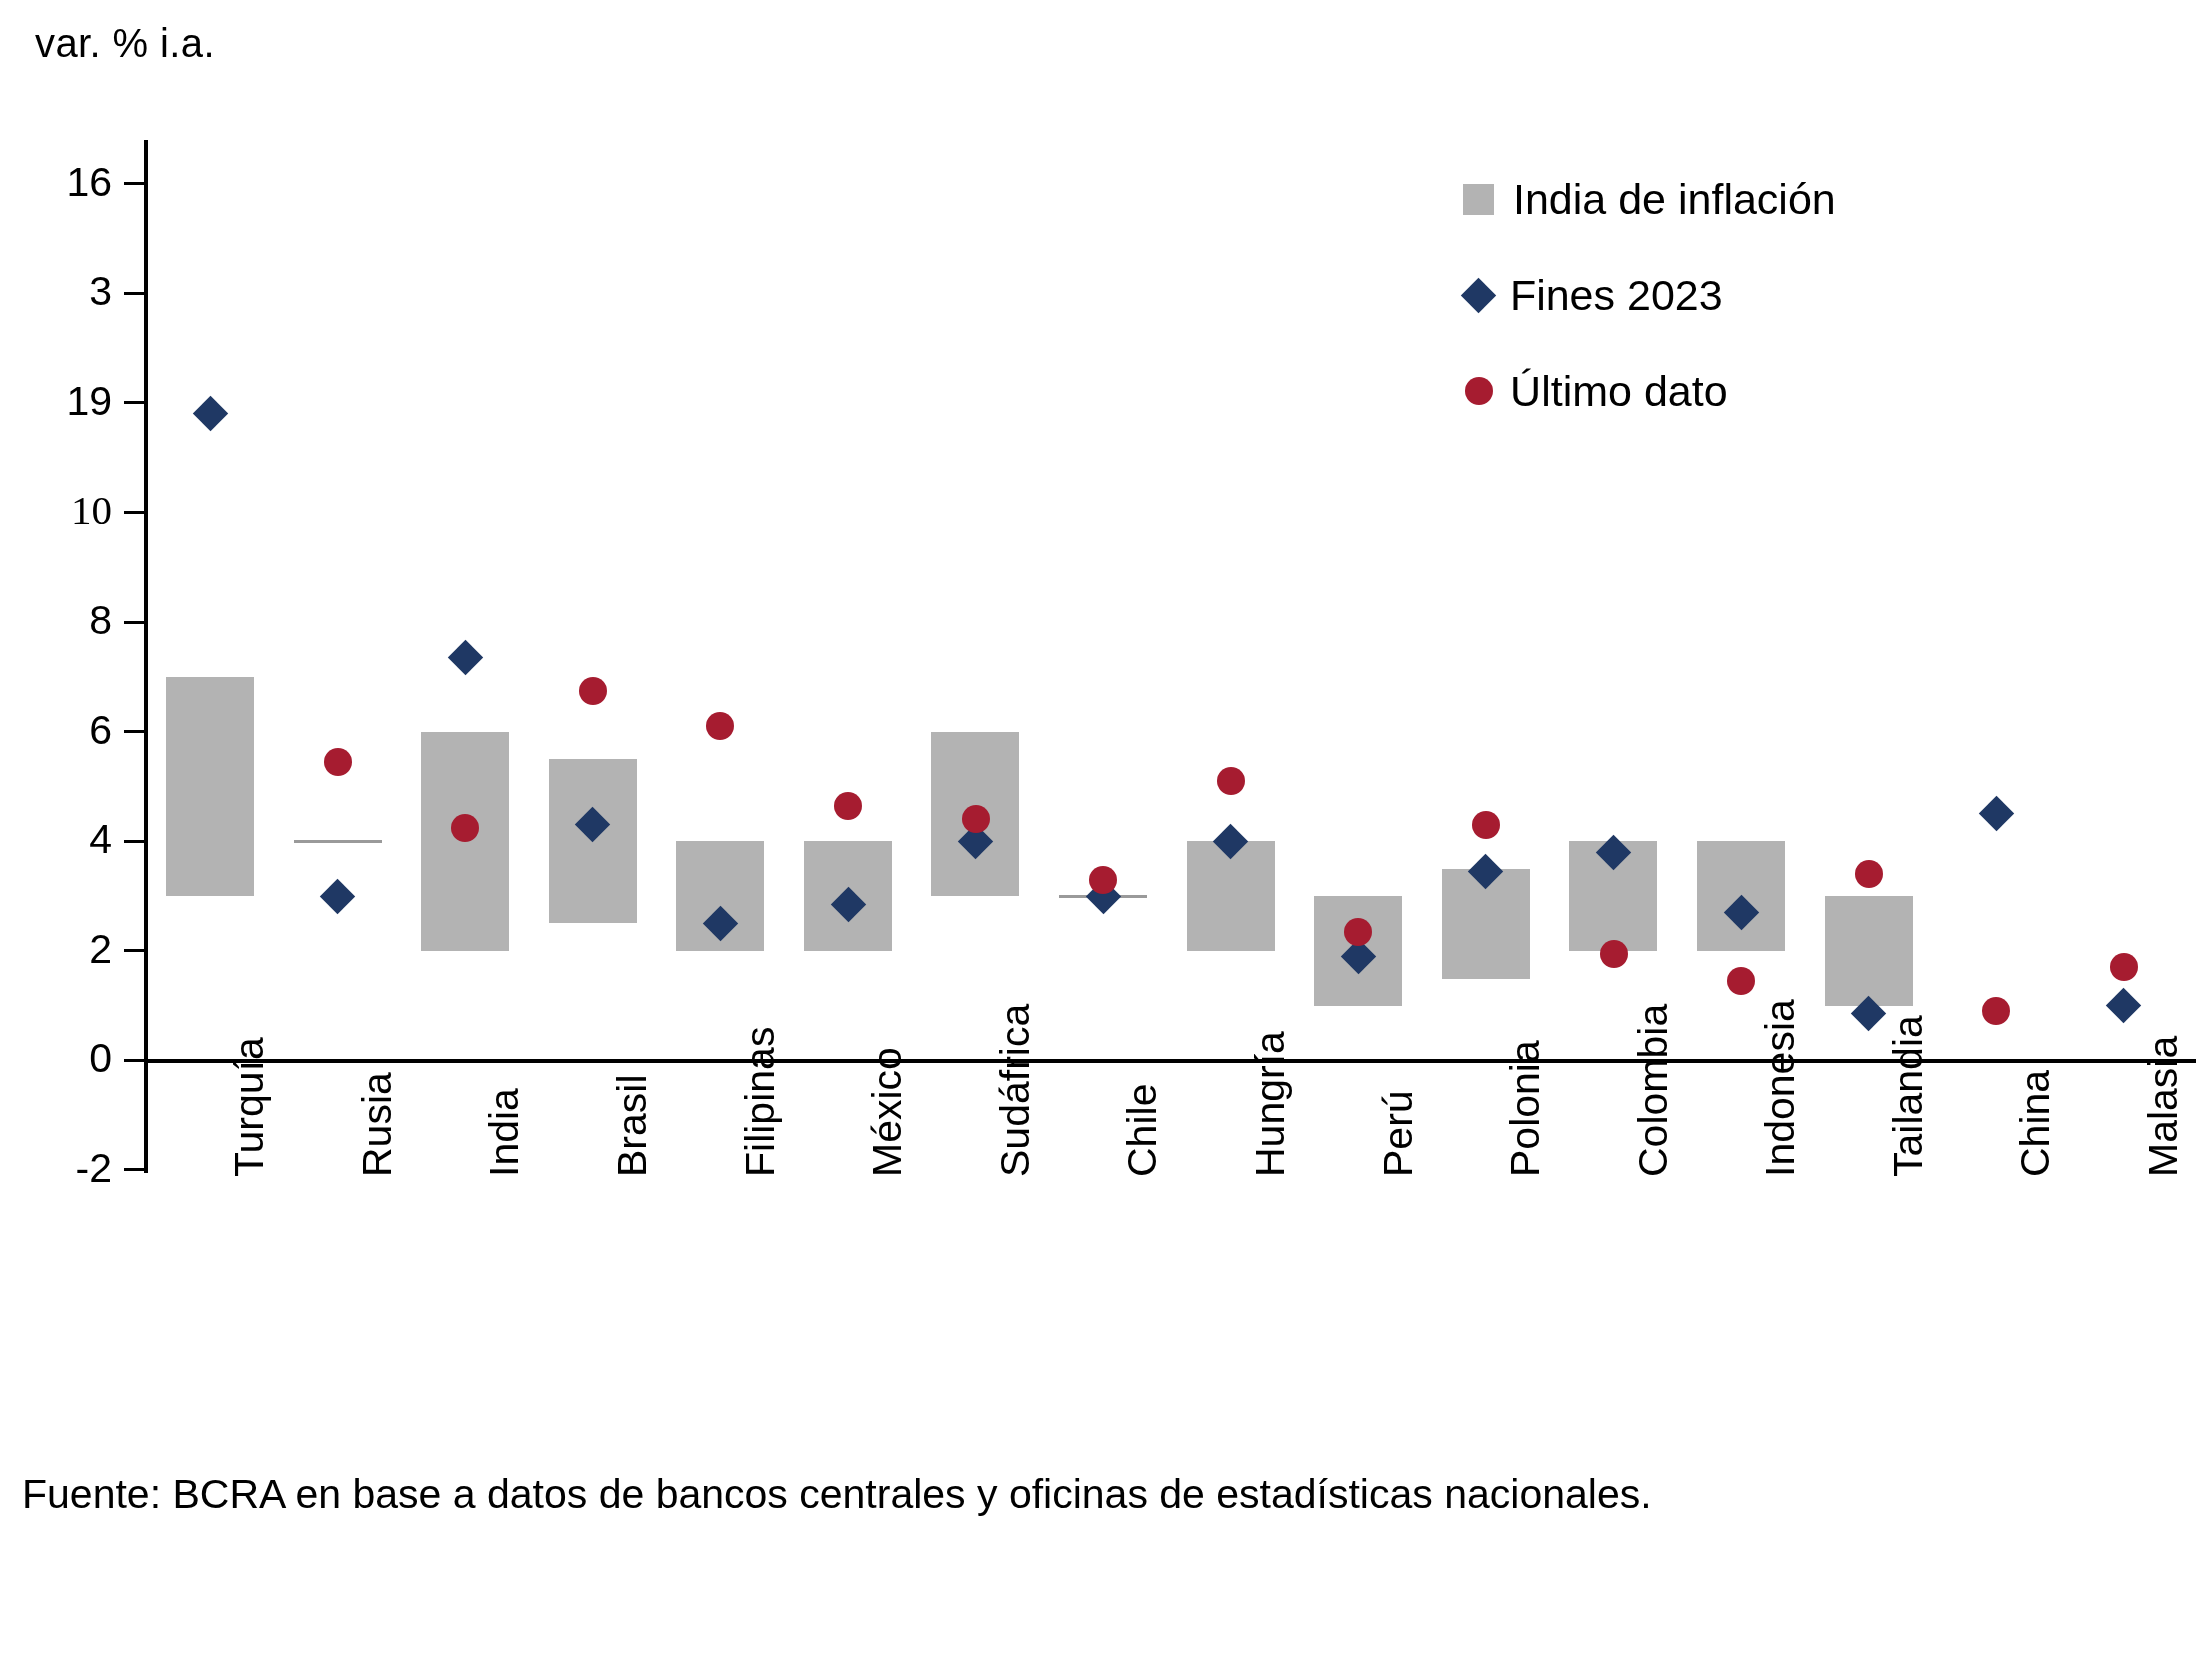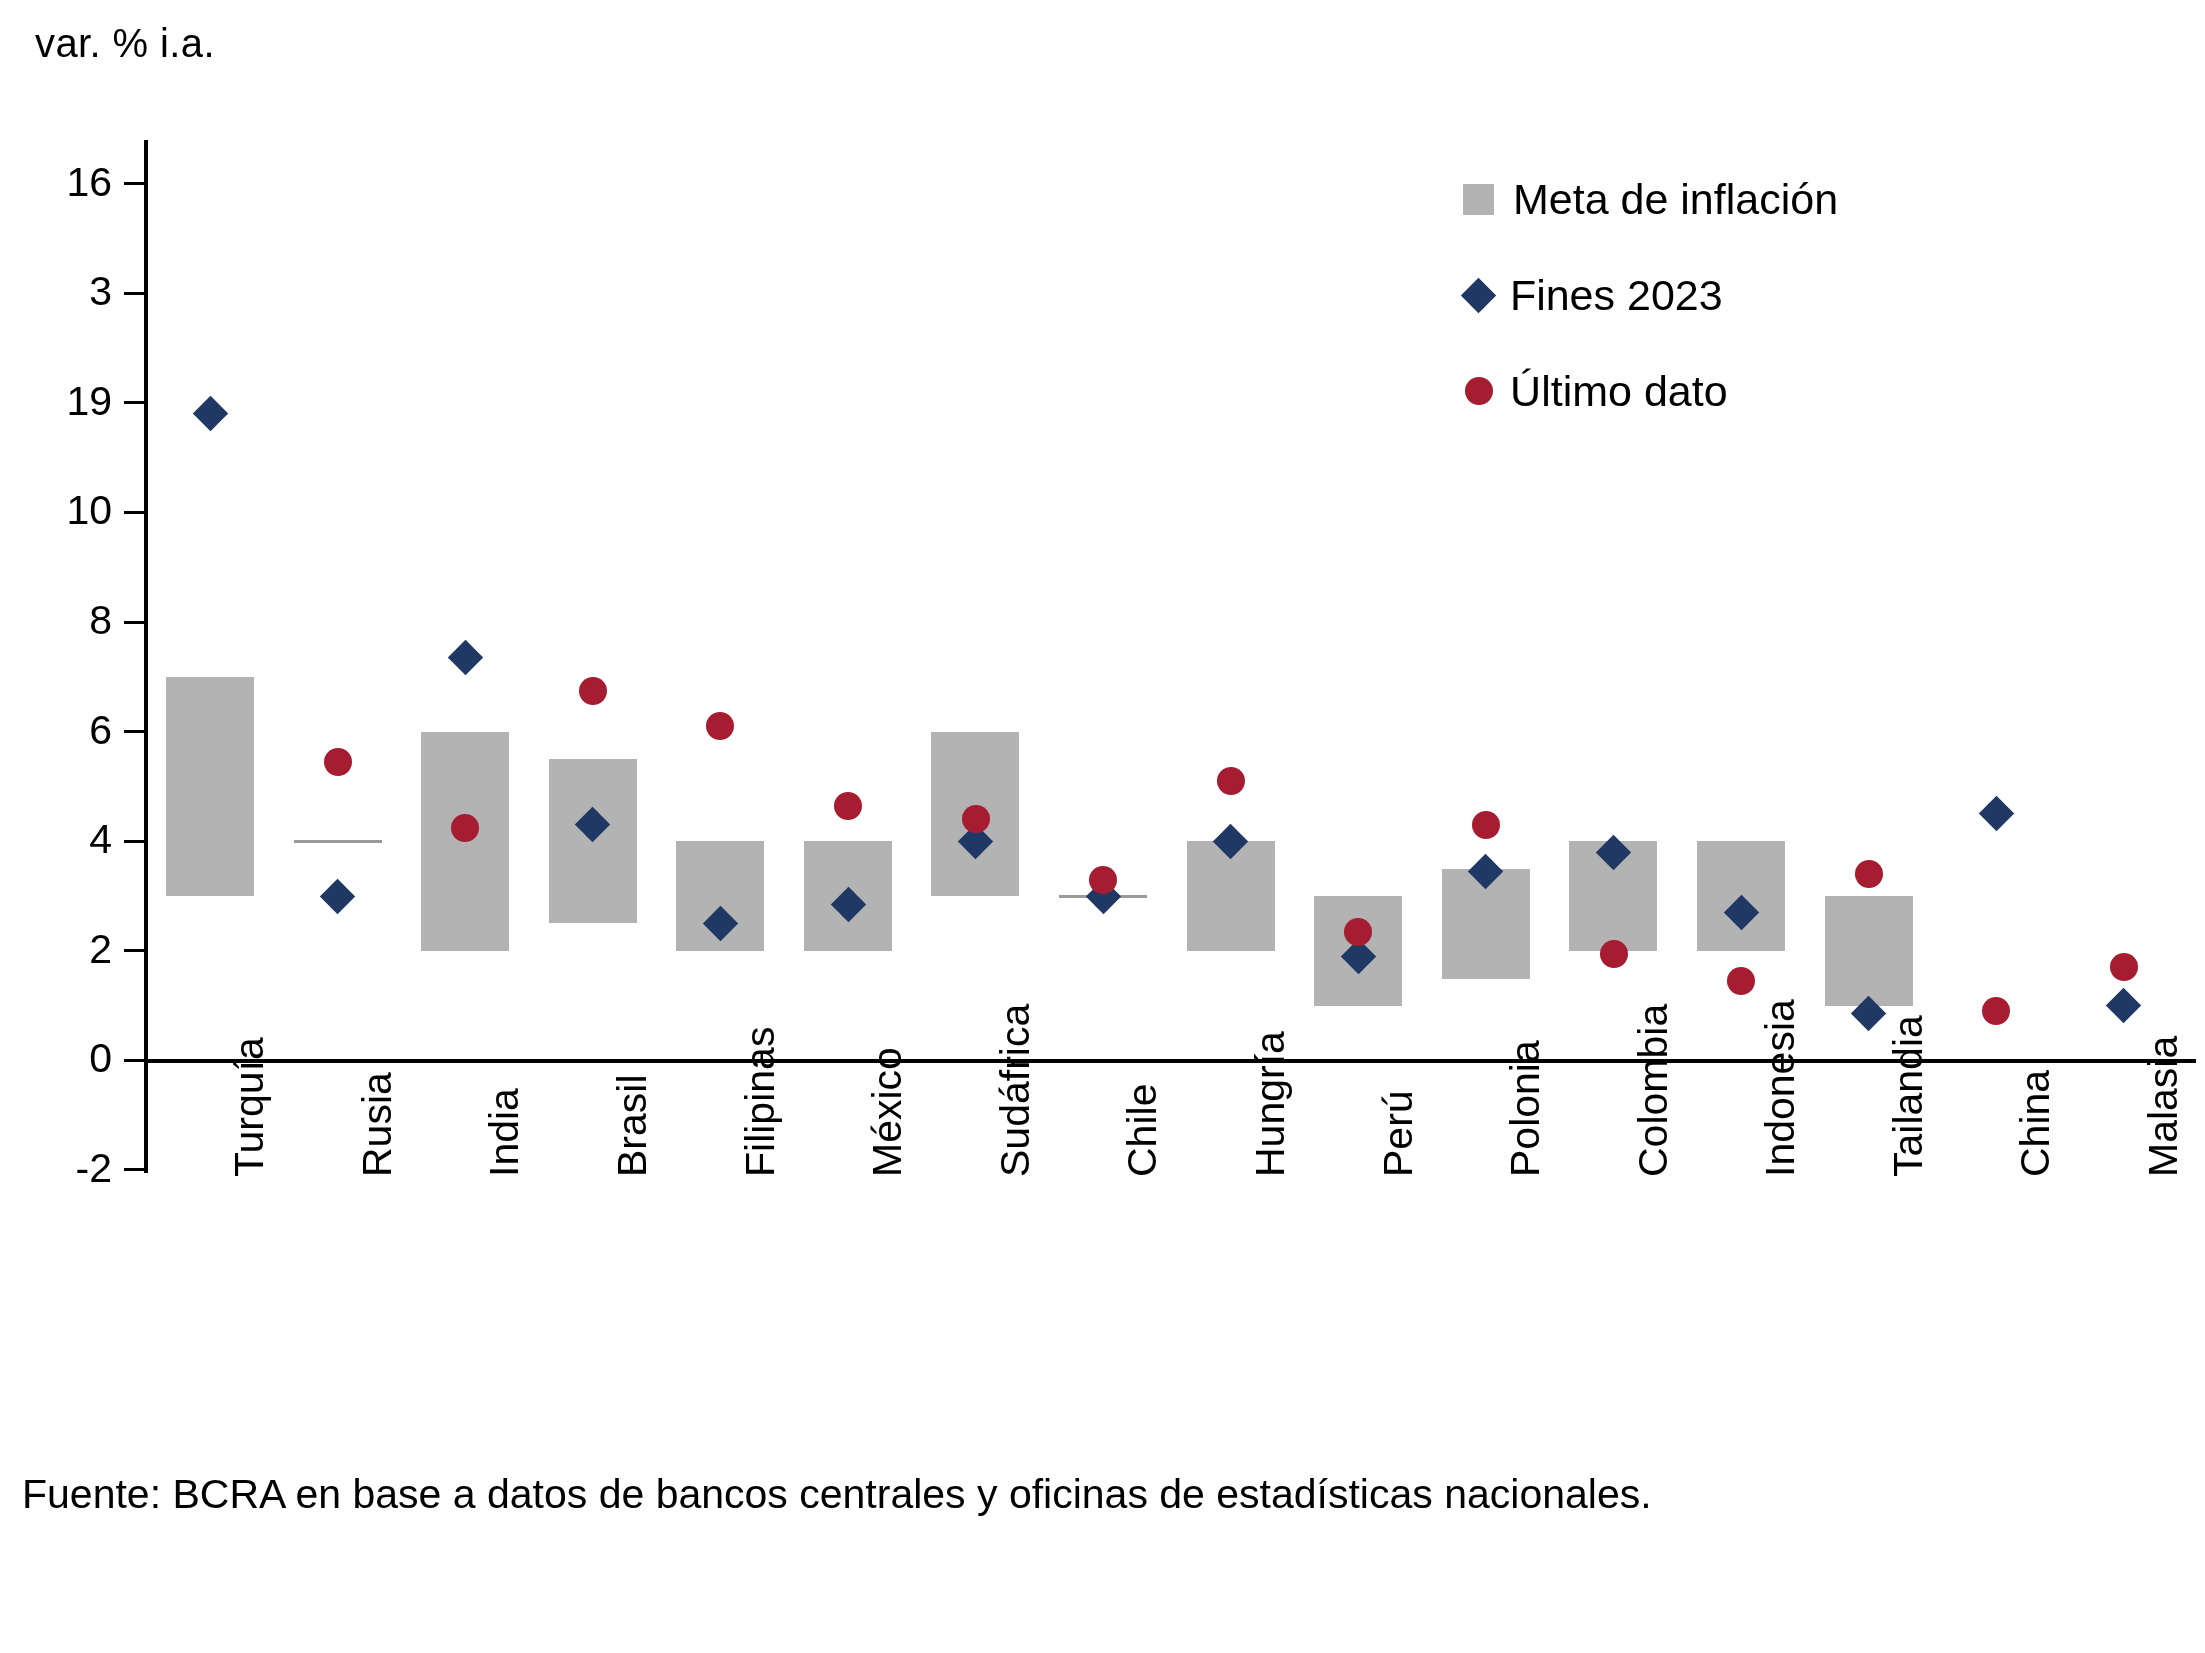--- a/index.html
+++ b/index.html
@@ -150,21 +150,21 @@
       <div class="ytick-label" style="top: 1038px;">0</div>
       <div class="ytick-mark" style="top: 949px;"></div>
       <div class="ytick-label" style="top: 929px;">2</div>
       <div class="ytick-mark" style="top: 840px;"></div>
       <div class="ytick-label" style="top: 819px;">4</div>
       <div class="ytick-mark" style="top: 730px;"></div>
       <div class="ytick-label" style="top: 710px;">6</div>
       <div class="ytick-mark" style="top: 621px;"></div>
       <div class="ytick-label" style="top: 600px;">8</div>
       <div class="ytick-mark" style="top: 511px;"></div>
-      <div class="ytick-label" style="top: 490px;">10</div>
+      <div class="ytick-label" style="top: 490px; font-family: Liberation Serif, serif;">10</div>
       <div class="ytick-mark" style="top: 401px;"></div>
       <div class="ytick-label" style="top: 381px;">19</div>
       <div class="ytick-mark" style="top: 292px;"></div>
       <div class="ytick-label" style="top: 271px;">3</div>
       <div class="ytick-mark" style="top: 182px;"></div>
       <div class="ytick-label" style="top: 162px; margin-left: 48px;">16</div>
     </div>
   <div id="bands">
       <div class="gridband" style="left: 166px; width: 88px; top: 677px; height: 219px;"></div>
       <div class="tiny-line" style="left: 294px; width: 88px; top: 840px;"></div>
@@ -231,21 +231,21 @@
       <div class="cat-label" style="left: 1630px; top: 1177px;">Colombia</div>
       <div class="cat-label" style="left: 1757px; top: 1177px;">Indonesia</div>
       <div class="cat-label" style="left: 1885px; top: 1177px;">Tailandia</div>
       <div class="cat-label" style="left: 2012px; top: 1177px;">China</div>
       <div class="cat-label" style="left: 2140px; top: 1177px;">Malasia</div>
     </div>
 
   <div class="legend">
     <div class="legend-row">
       <span class="legend-swatch-square"></span>
-      <span class="legend-label">Meta de inflación</span>
+      <span class="legend-label">India de inflación</span>
     </div>
     <div class="legend-row">
       <span class="legend-swatch-diamond"></span>
       <span class="legend-label">Fines 2023</span>
     </div>
     <div class="legend-row">
       <span class="legend-swatch-circle"></span>
       <span class="legend-label">Último dato</span>
     </div>
   </div>

